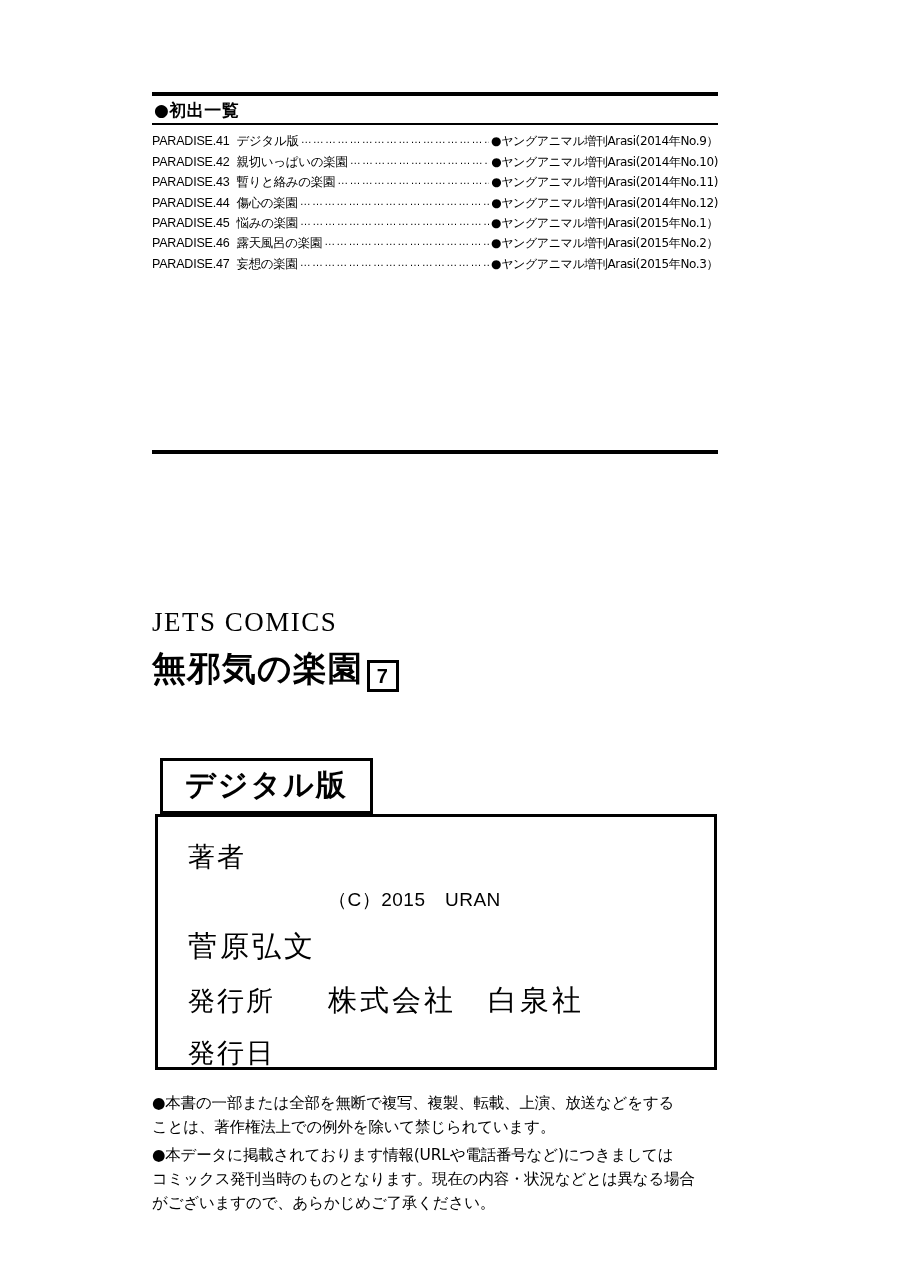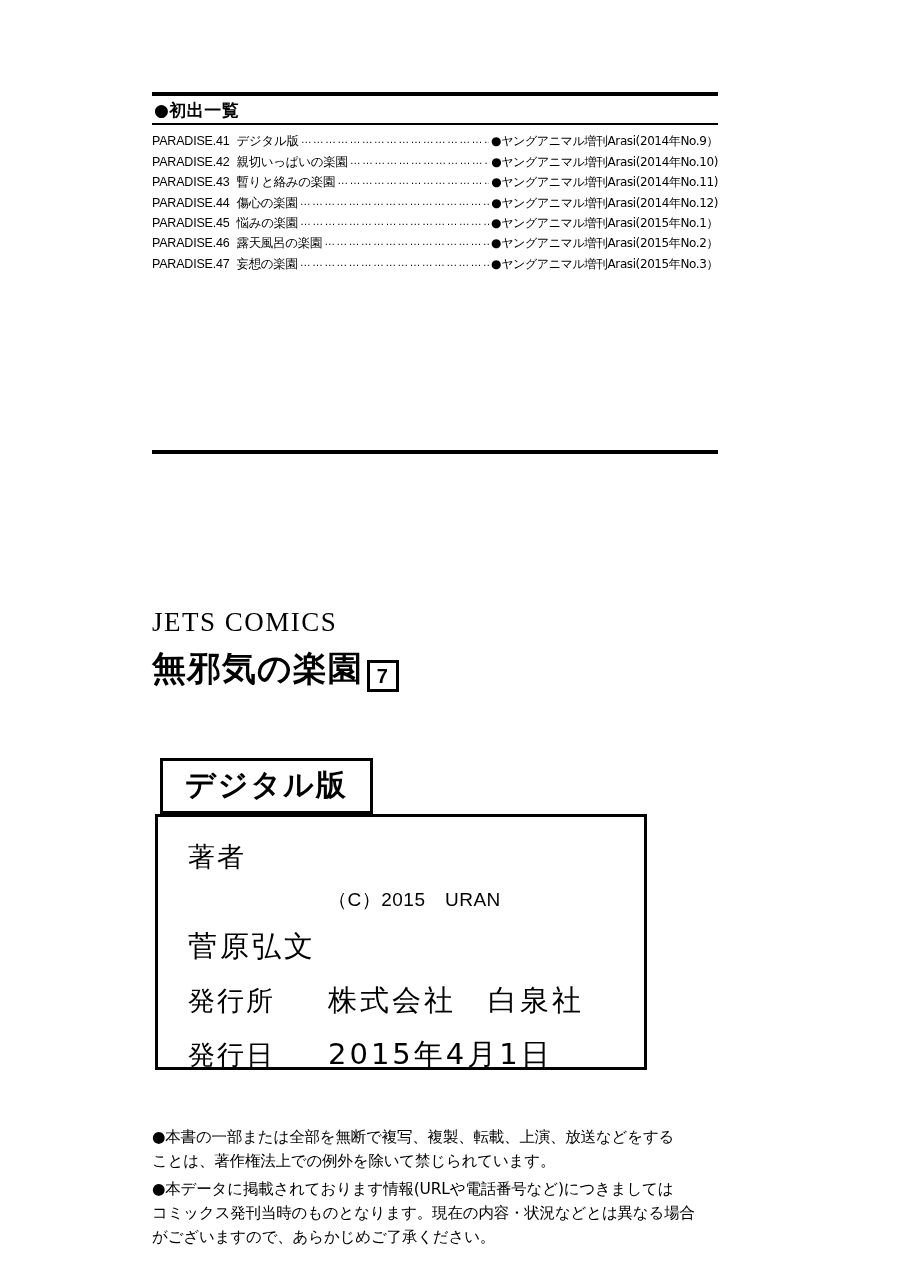--- a/index.html
+++ b/index.html
@@ -137,21 +137,21 @@
     letter-spacing: 2px;
     line-height: 1;
     margin-top: 40px;
   }
 
   
   .credits {
     position: absolute;
     left: 155px;
     top: 814px;
-    width: 492px;
+    width: 562px;
     height: 256px;
     border: 3px solid #000;
     box-sizing: border-box;
     padding: 22px 0 0 0;
   }
   .credit-row {
     display: flex;
     align-items: baseline;
     font-family: "DejaVu Sans", sans-serif;
     padding-left: 30px;
@@ -176,21 +176,21 @@
     letter-spacing: 0.5px;
     padding-left: 170px;
     margin-top: 12px;
   }
   .credit-row.spaced { margin-top: 14px; }
 
   
   .notes {
     position: absolute;
     left: 152px;
-    top: 1126px;
+    top: 1092px;
     width: 578px;
     font-family: "DejaVu Sans", sans-serif;
     font-size: 15.5px;
     line-height: 1.42;
     letter-spacing: -0.2px;
   }
   .notes p {
     margin: 0 0 2px 0;
   }
   .notes p.gap { margin-top: 6px; }
@@ -281,21 +281,20 @@
       <span class="credit-value">菅原弘文</span>
     </div>
 
     <div class="credit-row spaced">
       <span class="credit-label">発行所</span>
       <span class="credit-value">株式会社　白泉社</span>
     </div>
 
     <div class="credit-row spaced">
       <span class="credit-label">発行日</span>
-      <span class="credit-value">2015年4月1日</span>
     </div>
   </section>
 
   <section class="notes">
     <p>●本書の一部または全部を無断で複写、複製、転載、上演、放送などをする</p>
     <p>ことは、著作権法上での例外を除いて禁じられています。</p>
     <p class="gap">●本データに掲載されております情報(URLや電話番号など)につきましては</p>
     <p>コミックス発刊当時のものとなります。現在の内容・状況などとは異なる場合</p>
     <p>がございますので、あらかじめご了承ください。</p>
   </section>

